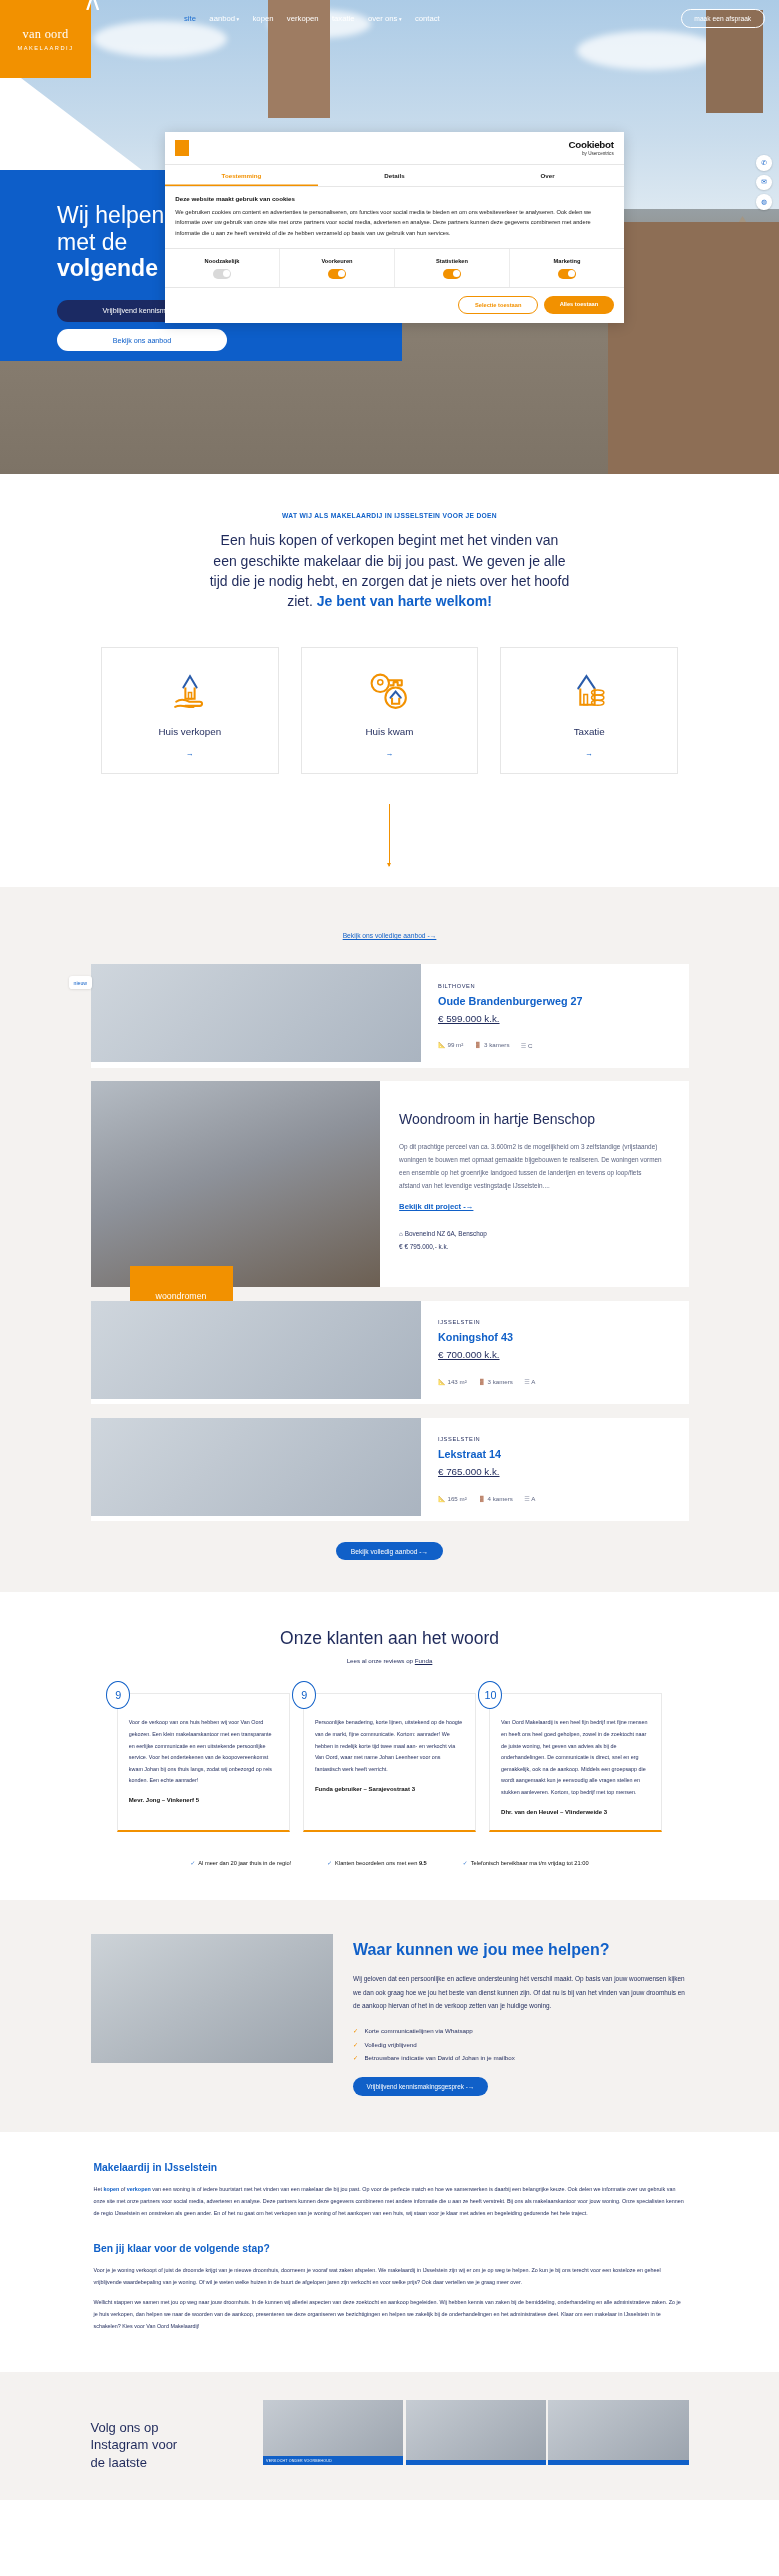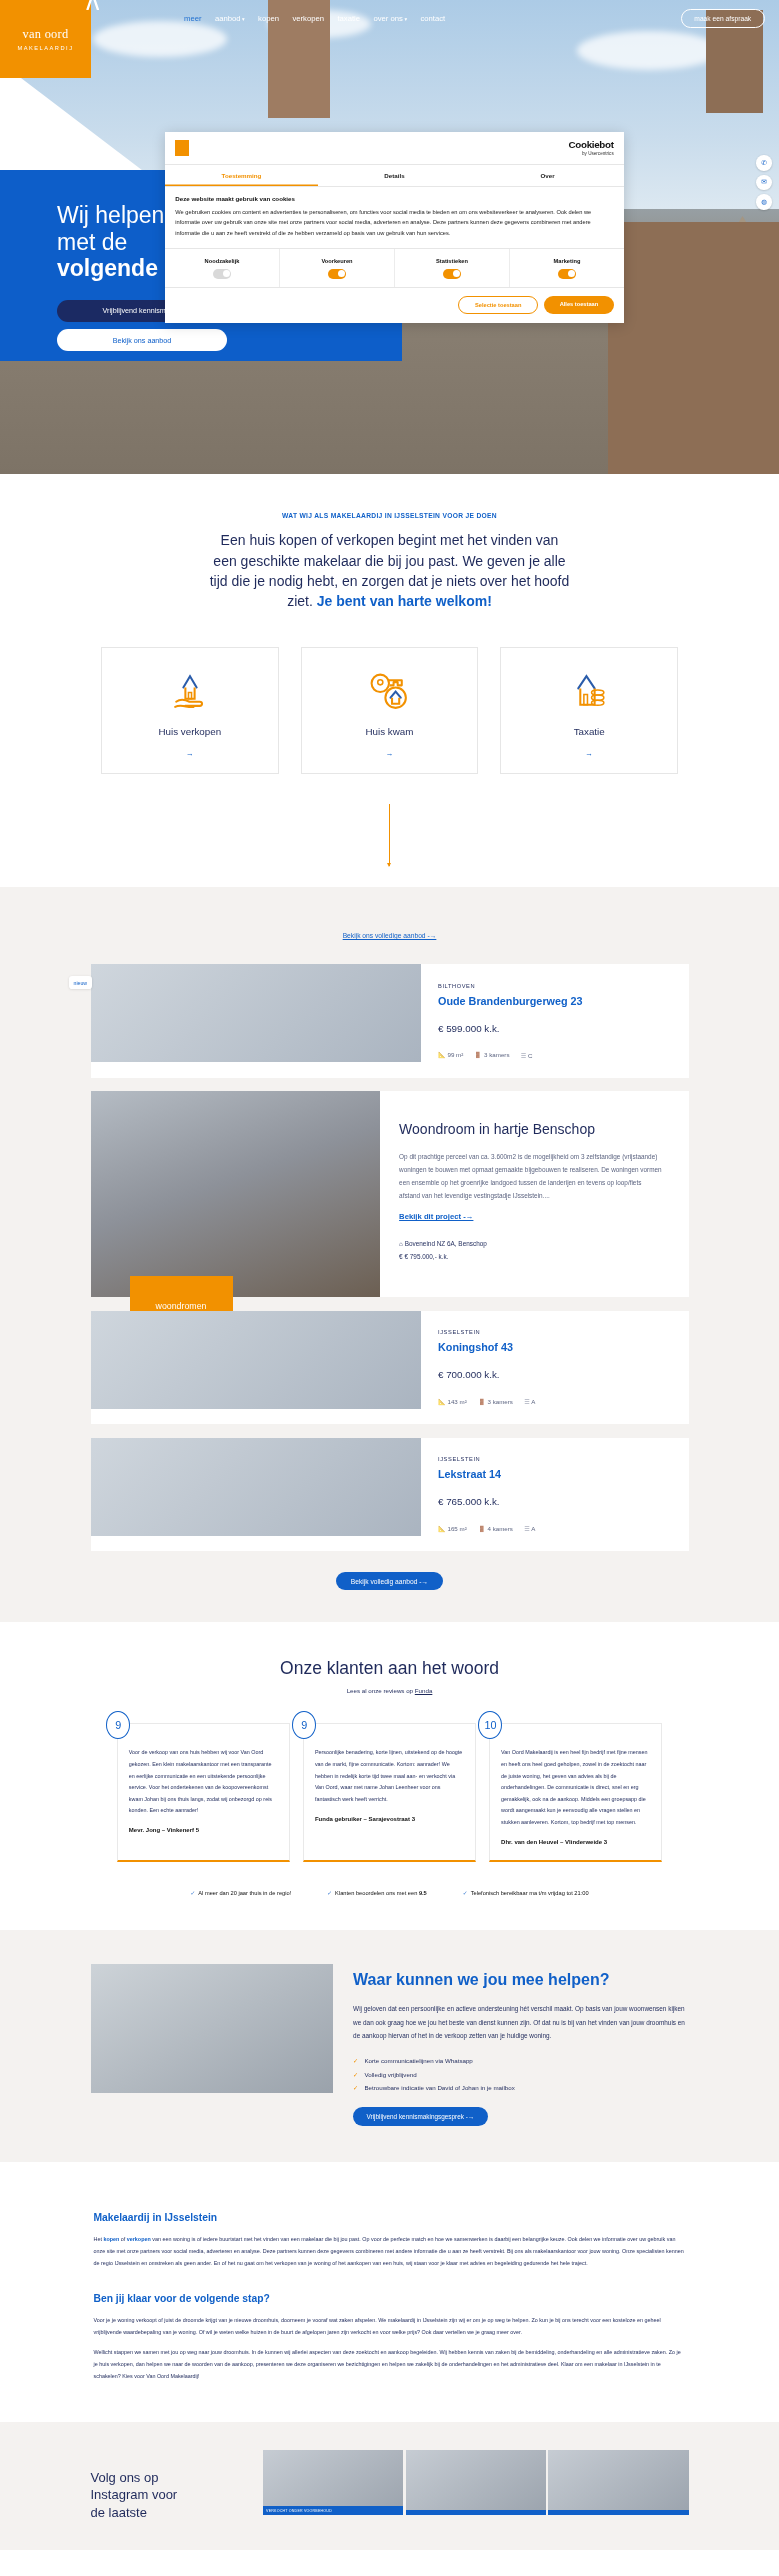--- a/index.html
+++ b/index.html
@@ -101,21 +101,21 @@
   h2.big{font-size:17.5px;text-align:center;color:var(--navy);font-weight:400;}
   .sub-link{display:block;text-align:center;color:var(--blue);font-size:6.7px;margin-top:7.2px;text-decoration:underline;}
   .lst{width:598px;margin:25px auto 0;position:relative;}
   .lst-row{display:flex;background:#fff;position:relative;margin-bottom:13.4px;}
   .badge{position:absolute;left:-21.6px;top:12.4px;background:#fff;color:var(--blue);font-size:5.2px;
      border-radius:3.1px;padding:3.1px 4.6px;box-shadow:0 0.5px 2.6px rgba(0,0,0,.12);z-index:5;}
   .lst-img{width:330px;height:98px;background:linear-gradient(135deg,#cfd6dd,#aab4c0);}
   .lst-info{flex:1;padding:18.5px 17.5px;}
   .city{font-size:5.7px;letter-spacing:0.6px;color:var(--navy);text-transform:uppercase;}
   .addr{font-size:10.8px;color:var(--blue);font-weight:700;margin-top:6.2px;}
-  .price{font-size:9.8px;color:var(--navy);margin-top:16px;}
+  .price{font-size:9.8px;color:var(--navy);margin-top:6px;text-decoration:underline;}
   .feats{display:flex;gap:11.3px;margin-top:17.5px;color:var(--grey);font-size:6.2px;align-items:center;}
   .feats i{font-style:normal;opacity:.75;}
 
   
   .project{width:598px;margin:0 auto 13.4px;background:#fff;display:flex;position:relative;}
   .project-img{width:289px;height:206px;background:linear-gradient(160deg,#b5bcc4 0%,#8d9199 45%,#6c5f52 100%);position:relative;}
   .proj-tag{position:absolute;left:39px;bottom:-61px;width:103px;height:82px;background:var(--orange);
      color:#fff;display:flex;flex-direction:column;align-items:center;justify-content:center;font-size:8.8px;line-height:1.5;}
   .proj-tag .ln{width:21.6px;height:1px;background:#fff;margin-top:6.2px;}
   .project-info{flex:1;padding:30px 25px 15.5px 19.6px;}
@@ -150,21 +150,21 @@
   .help-right{flex:1;padding-top:5.2px;}
   .help-right h2{font-size:16px;color:var(--blue);line-height:1.25;font-weight:700;}
   .help-right p{font-size:6.4px;line-height:2.1;color:var(--navy);margin-top:12.4px;}
   .help-list{margin-top:14.4px;display:flex;flex-direction:column;gap:6.7px;}
   .help-list div{font-size:6.2px;color:var(--navy);}
   .help-list .tk{color:var(--orange);margin-right:6.2px;}
   .help-cta{display:inline-flex;align-items:center;gap:5.2px;background:var(--blue);color:#fff;
      border-radius:12.4px;padding:6.2px 13.4px;font-size:6.4px;margin-top:15.5px;}
 
   
-  .sec-seo{background:#fff;padding:50px 0 31px;}
+  .sec-seo{background:#fff;padding:30px 0 31px;}
   .seo{width:592px;margin:0 auto;}
   .seo h3{font-size:10.3px;color:var(--blue);font-weight:700;margin-bottom:11.3px;}
   .seo h3.second{margin-top:23px;}
   .seo p{font-size:5.4px;line-height:2.2;color:var(--navy);margin-bottom:8.2px;}
   .seo b{color:var(--blue);}
 
   
   .sec-insta{background:var(--lightbg);padding:28px 0 29px;}
   .insta-wrap{width:598px;margin:0 auto;display:flex;gap:17.5px;align-items:flex-start;}
   .insta-left{width:155px;padding-top:18.5px;}
@@ -204,21 +204,21 @@
 
   <div class="logo-block">
     <div class="logo-word">van oord</div>
     <svg class="logo-caret" width="13.4" height="17.5" viewBox="0 0 26 34">
       <path d="M3 32 L13 2 L23 32" stroke="#fff" stroke-width="4.5" fill="none" stroke-linecap="round"></path>
     </svg>
     <div class="logo-sub">MAKELAARDIJ</div>
   </div>
 
   <div class="nav">
-    <a href="#" class="active">meer</a>
+    <a href="#" class="active">site</a>
     <a href="#"><span>aanbod</span><span class="caret">▾</span></a>
     <a href="#">kopen</a>
     <a href="#">verkopen</a>
     <a href="#">taxatie</a>
     <a href="#"><span>over ons</span><span class="caret">▾</span></a>
     <a href="#">contact</a>
     <div class="nav-cta">maak een afspraak</div>
   </div>
 
   <div class="diag"></div>
@@ -333,21 +333,21 @@
 <section class="sec-aanbod">
   <a class="sub-link" href="#">Bekijk ons volledige aanbod  -→</a>
 
   <div class="lst">
 
     <div class="lst-row">
       <div class="badge">nieuw</div>
       <div class="lst-img"></div>
       <div class="lst-info">
         <div class="city">BILTHOVEN</div>
-        <div class="addr">Oude Brandenburgerweg 23</div>
+        <div class="addr">Oude Brandenburgerweg 27</div>
         <div class="price">€ 599.000 k.k.</div>
         <div class="feats">
           <span><i>📐</i> <span>99 m²</span></span>
           <span><i>🚪</i> <span>3 kamers</span></span>
           <span><i>☰</i> <span>C</span></span>
         </div>
       </div>
     </div>
 
     <div class="project">

